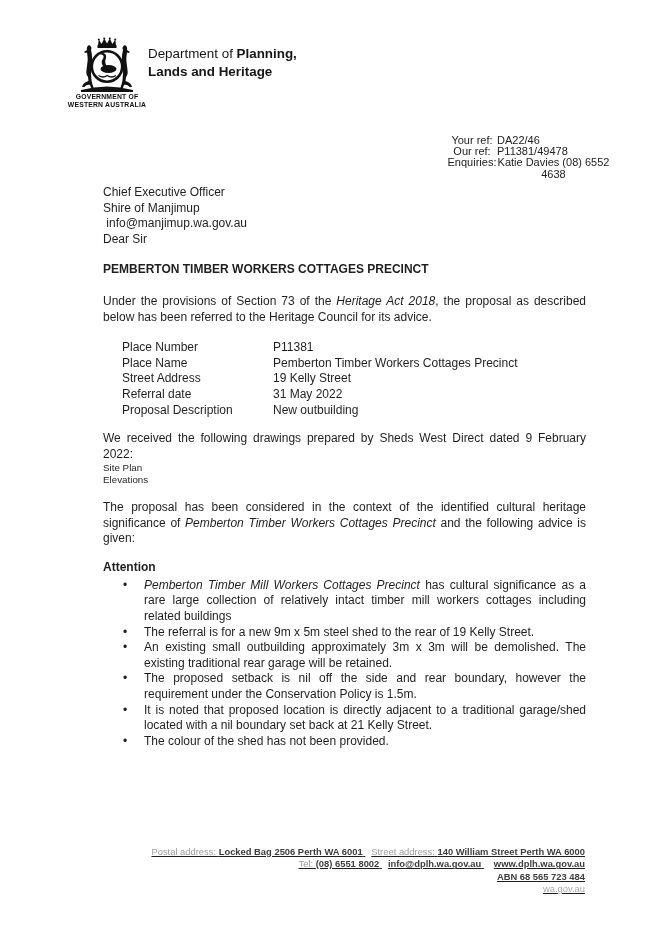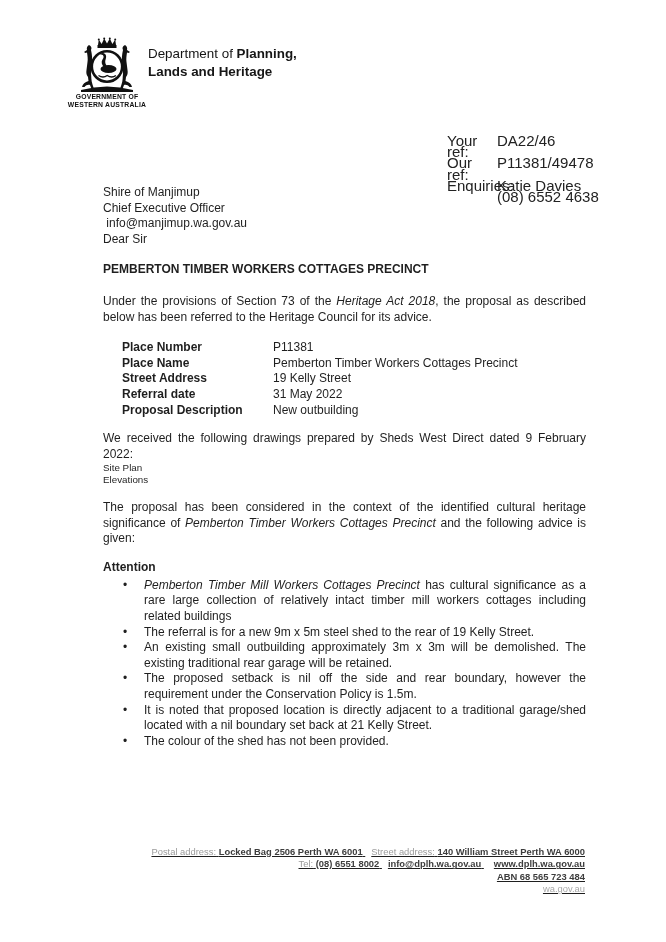--- a/index.html
+++ b/index.html
@@ -12,35 +12,35 @@
   .page { position:relative; width:610px; height:942px; background:#fff; overflow:hidden; }
 
   
   .crest { position:absolute; left:62px; top:37px; width:90px; text-align:center; }
   .crest svg { display:block; margin:0 auto; }
   .crest-caption { font-size:6.8px; font-weight:bold; line-height:8.2px; letter-spacing:0.2px; color:#111; }
   .dept { position:absolute; left:148px; top:45px; font-size:13.4px; line-height:17.5px; color:#161616; }
   .dept b { font-weight:bold; }
 
   
-  .refs { position:absolute; left:447px; top:135px; font-size:15px; line-height:11.2px; color:#222; }
+  .refs { position:absolute; left:447px; top:135px; font-size:11px; line-height:11.2px; color:#222;text-align:center; }
   .refs .row { display:flex; }
   .refs .lbl { width:50px; flex:none; }
 
   
   .content { position:absolute; left:103px; top:185px; width:483px; font-size:12px; line-height:15.6px; }
   .addr-line3 { white-space:pre-wrap; }
   .attention { margin-top:16px; }
   .salutation { }
   .subject { margin-top:14.5px; font-weight:bold; }
   .para { text-align:justify; }
   .p1 { margin-top:17px; }
   .details { margin-top:14.5px; margin-left:19px; }
   .details .row { display:flex; }
-  .details .lbl { width:151px; flex:none;font-weight:bold; }
+  .details .lbl { width:151px; flex:none; }
   .p2 { margin-top:13px; }
   .drawings { font-size:9.8px; line-height:11.8px; }
   .p3 { margin-top:14px; }
   .findings-h { margin-top:13px; font-weight:bold; }
   .bullets { margin-top:2.5px; }
   .bullet { display:flex; padding-left:20px; }
   .bullet .marker { flex:none; width:21px; }
   .bullet .btext { flex:1; text-align:justify; }
   i, em { font-style:italic; }
 
@@ -100,22 +100,22 @@
         <span class="val">P11381/49478</span>
       </div>
       <div class="row">
         <span class="lbl">Enquiries:</span>
         <span class="val">Katie Davies (08) 6552 4638</span>
       </div>
     </div>
 
   <div class="content">
     <div class="addr">
+      <div>Chief Executive Officer</div>
       <div>Shire of Manjimup</div>
-      <div>Chief Executive Officer</div>
       <div class="addr-line3"> info@manjimup.wa.gov.au</div>
     </div>
 
     <div class="salutation">Dear Sir</div>
 
     <div class="subject">PEMBERTON TIMBER WORKERS COTTAGES PRECINCT</div>
 
     <p class="para p1"><span>Under the provisions of Section 73 of the </span><i>Heritage Act 2018</i><span>, the proposal as described below has been referred to the Heritage Council for its advice.</span></p>
 
     <div class="details" id="details-rows">

